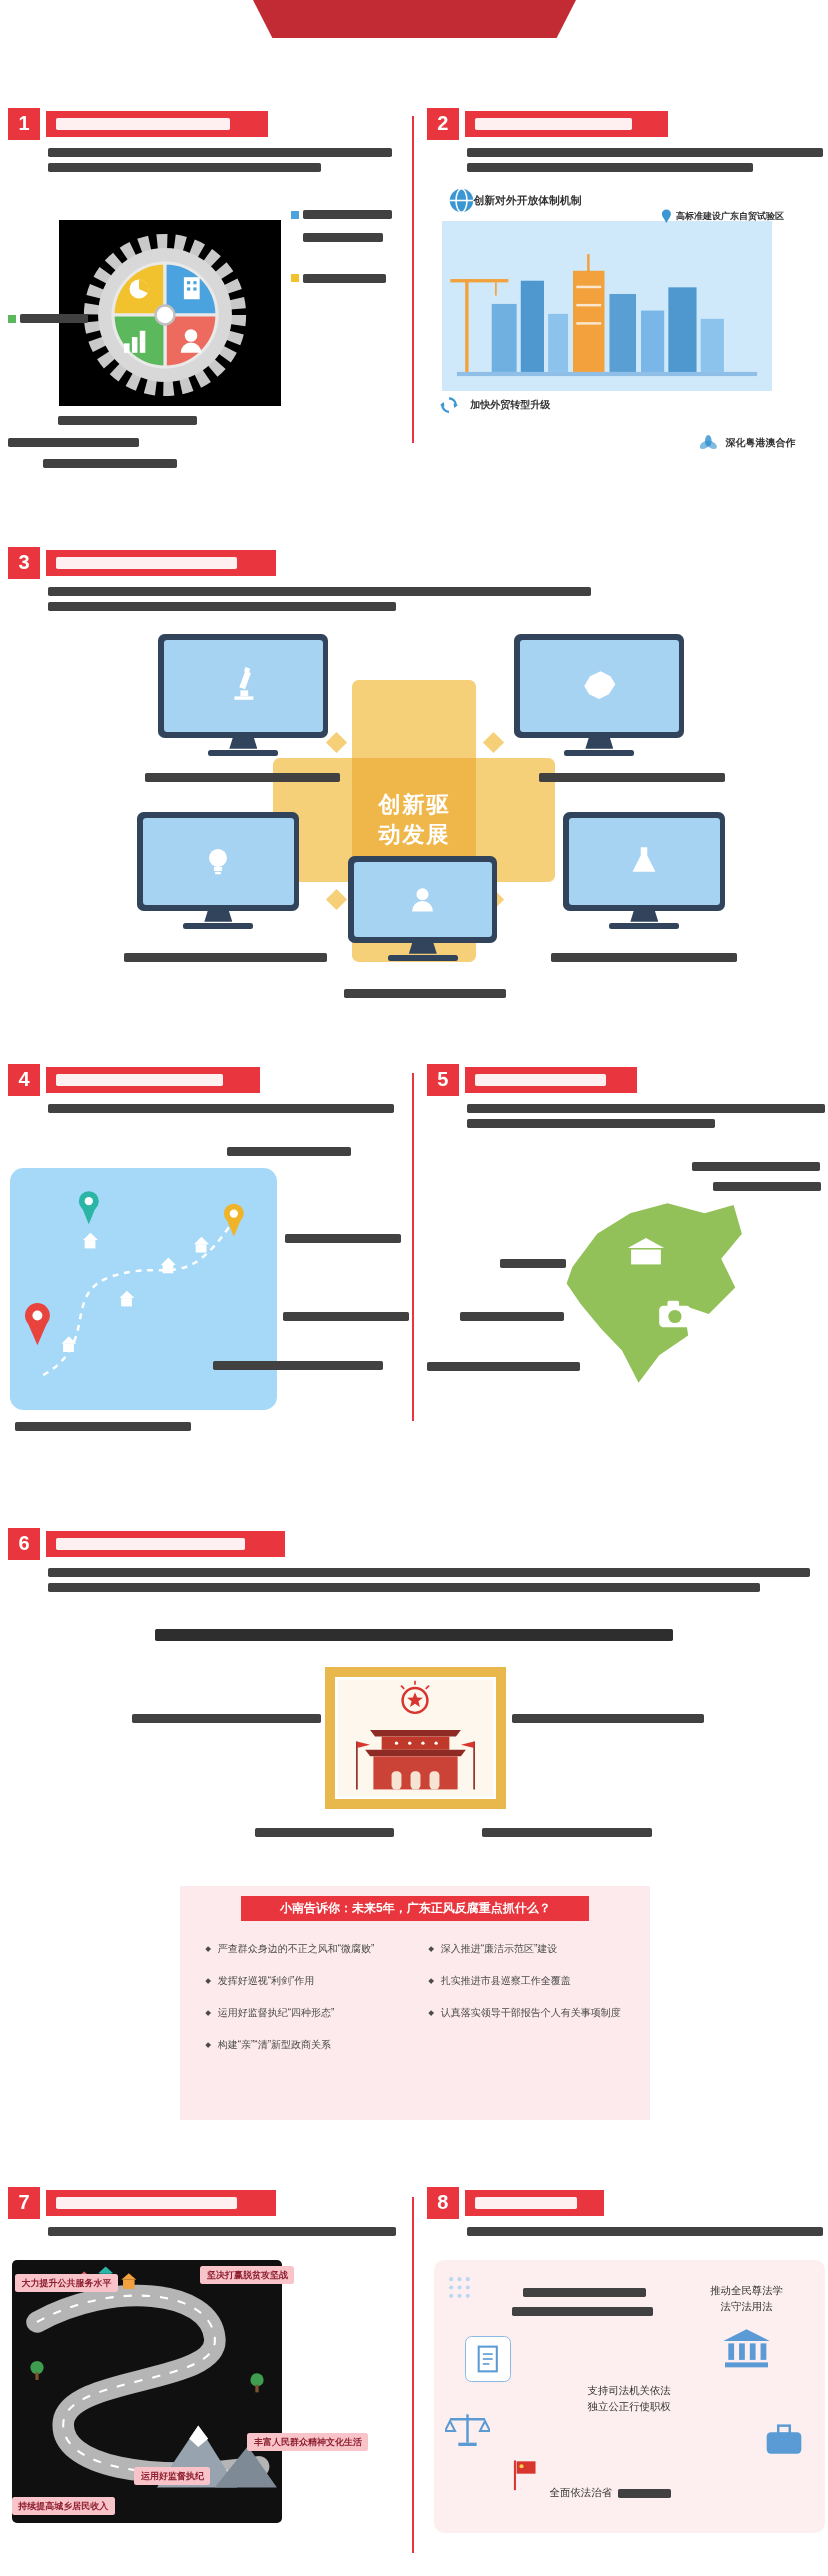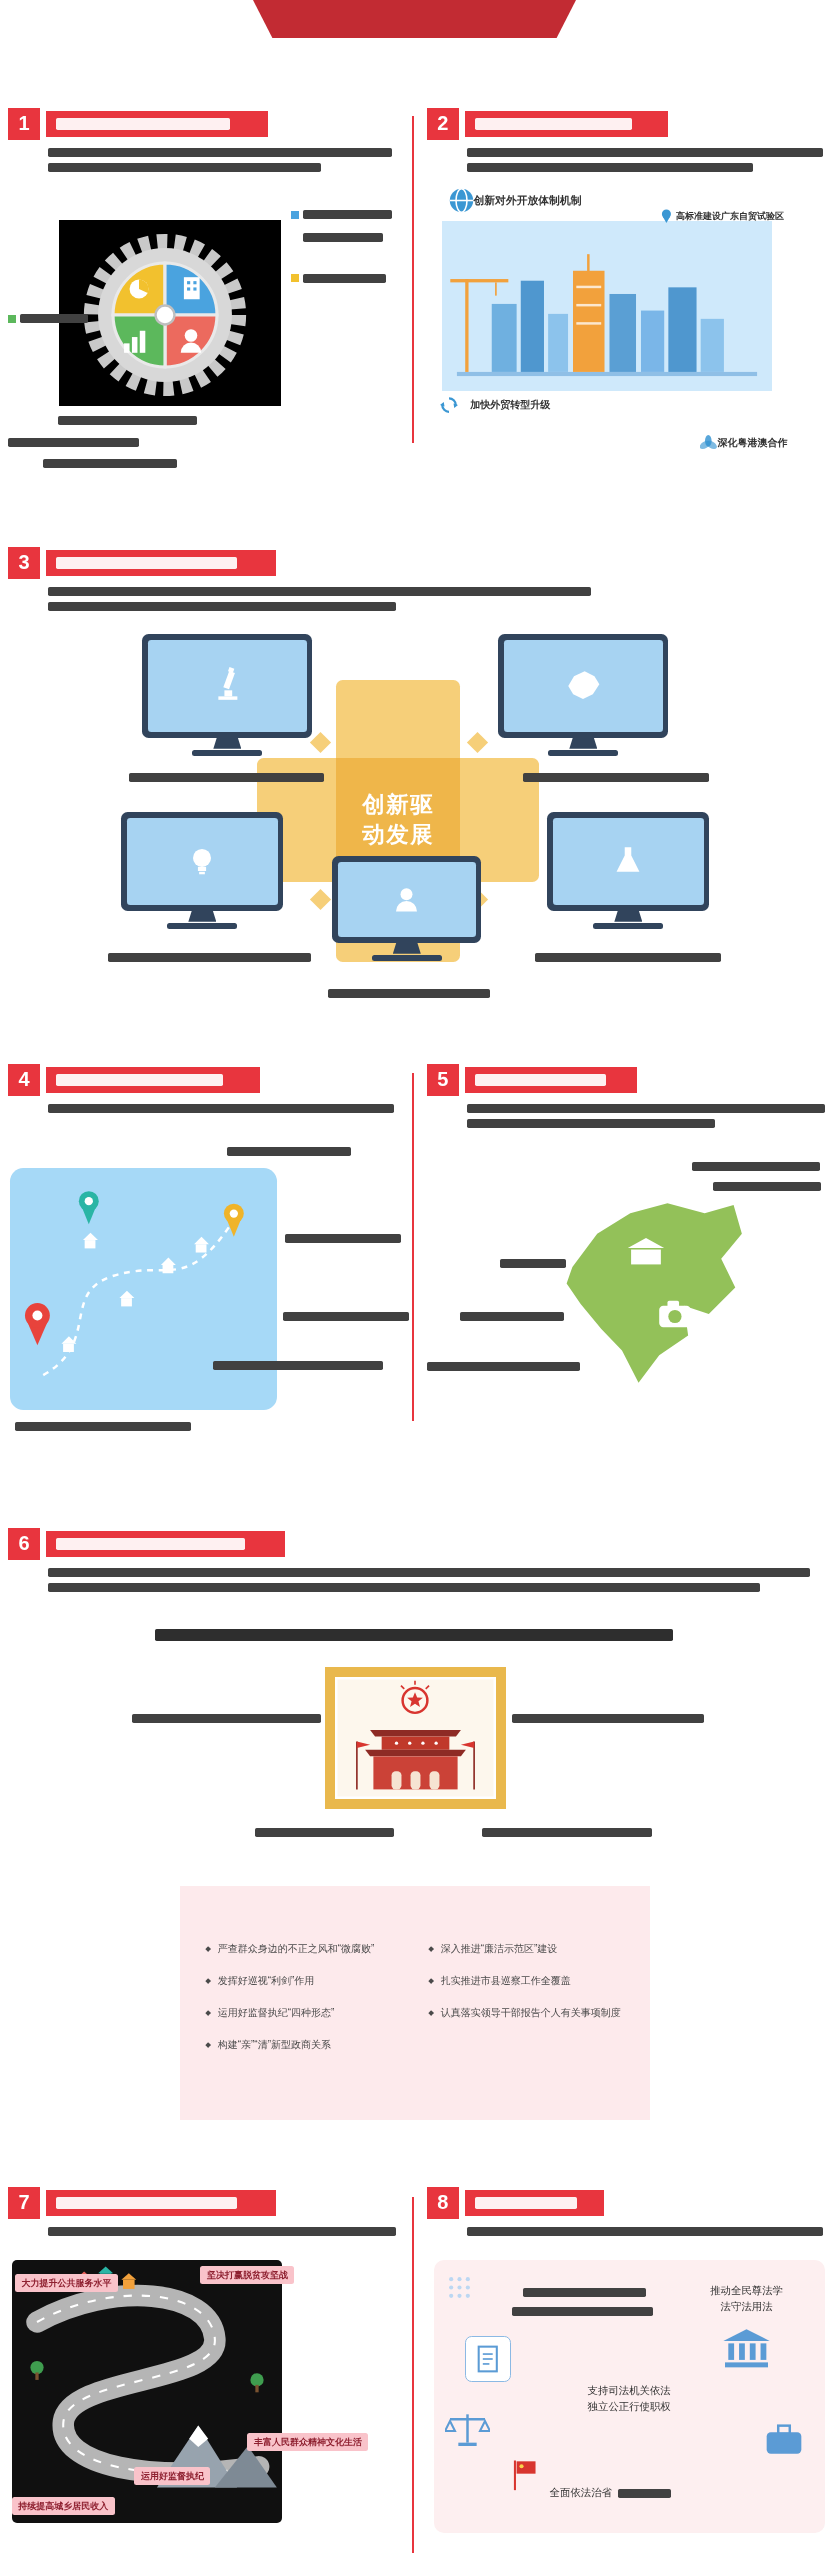--- a/index.html
+++ b/index.html
@@ -140,39 +140,39 @@
     <div class="abs" style="left:13.3px;top:288px;display:flex;align-items:center;gap:12px;font-family:Liberation Serif, serif;">
       <svg width="18" height="18" viewBox="0 0 24 24">
         <path d="M12,3 A9,9 0 0 1 21,12" fill="none" stroke="#3b97d3" stroke-width="3"></path>
         <path d="M12,21 A9,9 0 0 1 3,12" fill="none" stroke="#3b97d3" stroke-width="3"></path>
         <polygon points="18,10 24,12 19,16" fill="#3b97d3"></polygon>
         <polygon points="6,14 0,12 5,8" fill="#3b97d3"></polygon>
       </svg>
       <span class="mini-label" style="font-size:10px;">加快外贸转型升级</span>
     </div>
 
-    <div class="abs" style="left:273px;top:327px;display:flex;align-items:center;gap:1px;">
+    <div class="abs" style="left:273px;top:327px;display:flex;align-items:center;gap:9px;">
       <svg width="16.6" height="16.6" viewBox="0 0 20 20">
         <ellipse cx="10" cy="7" rx="4" ry="7" fill="#3b97d3" opacity="0.85"></ellipse>
         <ellipse cx="6" cy="12" rx="4" ry="7" transform="rotate(60 6 12)" fill="#3b97d3" opacity="0.65"></ellipse>
         <ellipse cx="14" cy="12" rx="4" ry="7" transform="rotate(-60 14 12)" fill="#3b97d3" opacity="0.65"></ellipse>
       </svg>
       <span class="mini-label" style="font-size:10px;">深化粤港澳合作</span>
     </div>
   </section>
 
   <section class="abs" style="left:8.3px;top:547px;width:812px;height:509px;">
     <div class="badge" style="left:0;top:0;">3</div>
     <div class="sec-title" style="left:38px;top:2.5px;width:230px;">
       <i class="tbar" style="width:86%;"></i>
     </div>
     <i class="bar" style="left:40px;top:40px;width:543px;"></i>
     <i class="bar" style="left:40px;top:55px;width:348px;"></i>
 
-    <div class="abs" style="left:30px;top:87px;width:721px;height:418px;font-family:Liberation Serif, serif;">
+    <div class="abs" style="left:46px;top:87px;width:721px;height:418px;font-family:Liberation Serif, serif;">
       <div class="abs" style="left:298px;top:46px;width:124px;height:282px;background:#f6cf79;border-radius:6.6px;"></div>
       <div class="abs" style="left:219px;top:124px;width:282px;height:124px;background:#f6cf79;border-radius:6.6px;"></div>
       <div class="abs" style="left:275px;top:101px;width:15px;height:15px;background:#f6cf79;transform:rotate(45deg);"></div>
       <div class="abs" style="left:432px;top:101px;width:15px;height:15px;background:#f6cf79;transform:rotate(45deg);"></div>
       <div class="abs" style="left:275px;top:258px;width:15px;height:15px;background:#f6cf79;transform:rotate(45deg);"></div>
       <div class="abs" style="left:432px;top:258px;width:15px;height:15px;background:#f6cf79;transform:rotate(45deg);"></div>
       <div class="abs" style="left:298px;top:124px;width:124px;height:124px;background:#efb64a;display:flex;align-items:center;justify-content:center;">
         <span style="color:#fff;font-size:22.4px;font-weight:bold;width:76px;line-height:1.35;letter-spacing:1.7px;text-align:center;">创新驱动发展</span>
       </div>
 
@@ -363,20 +363,23 @@
         <polygon points="156,20 140,24 156,28" fill="#d8352f"></polygon>
       </svg>
     </div>
 
     <i class="bar" style="left:124px;top:186px;width:189px;"></i>
     <i class="bar" style="left:504px;top:186px;width:192px;"></i>
     <i class="bar" style="left:247px;top:300px;width:139px;"></i>
     <i class="bar" style="left:474px;top:300px;width:170px;"></i>
 
     <div class="abs" style="left:172px;top:358px;width:470px;height:234px;background:#fdeaec;">
+      <div class="abs" style="left:61px;top:10px;width:348px;height:25px;background:#e8353e;display:flex;align-items:center;justify-content:center;">
+        <span style="color:#fff;font-size:12px;font-weight:bold;">小南告诉你：未来5年，广东正风反腐重点抓什么？</span>
+      </div>
       <div class="abs" style="left:25px;top:56px;width:211px;">
         <div class="qa-item">
           <span class="qa-bullet">◆</span>
           <span class="qa-text">严查群众身边的不正之风和“微腐败”</span>
         </div>
         <div class="qa-item">
           <span class="qa-bullet">◆</span>
           <span class="qa-text">发挥好巡视“利剑”作用</span>
         </div>
         <div class="qa-item">

